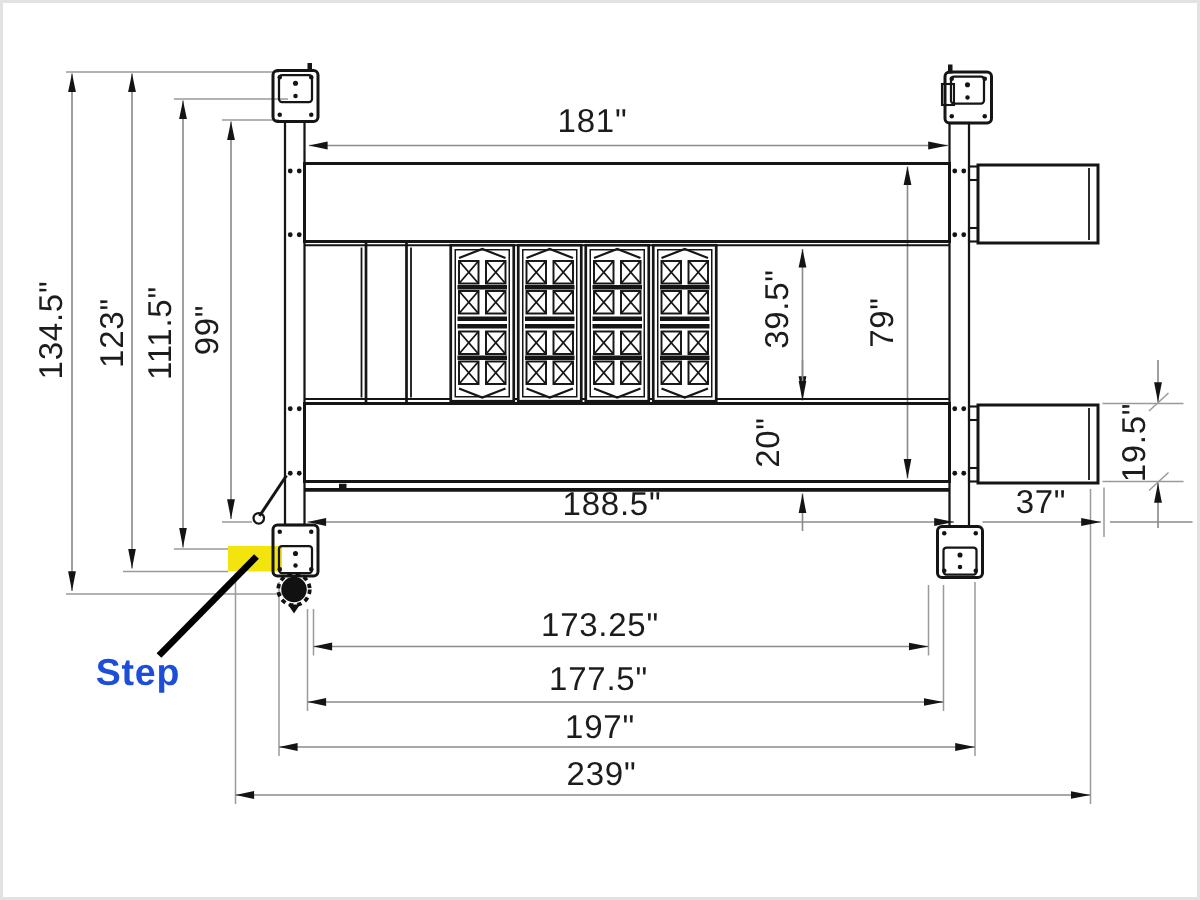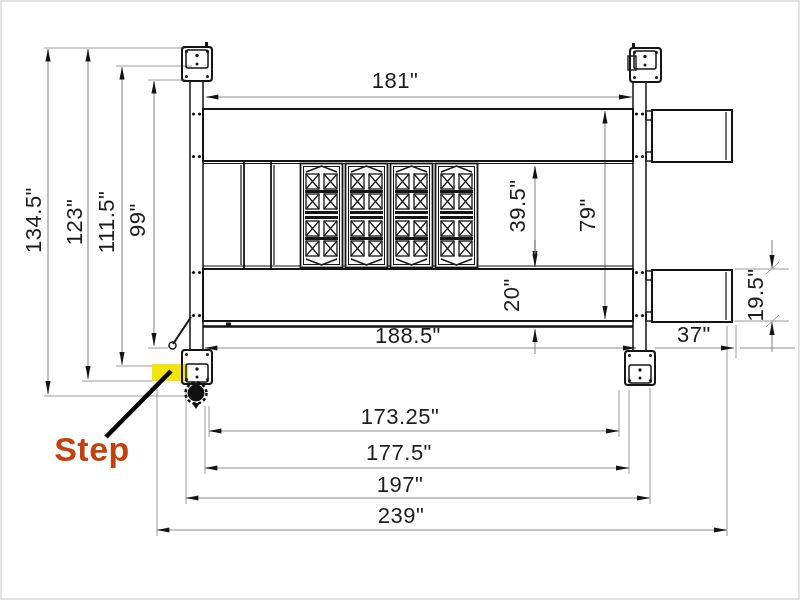--- a/index.html
+++ b/index.html
@@ -8,21 +8,21 @@
     font-family:"Liberation Sans", sans-serif;overflow:hidden;
     box-shadow: inset 0 0 0 2px #e2e2e2;
   }
   .stage svg{position:absolute;left:0;top:0;}
   .dim{
     position:absolute;font-size:22px;color:#1c1c1c;white-space:nowrap;
     transform:translate(-50%,-50%);letter-spacing:0.5px;line-height:1;
   }
   .dim.vert{transform:translate(-50%,-50%) rotate(-90deg);}
   .steplbl{
-    position:absolute;font-size:34px;font-weight:bold;color:#c2410c;
+    position:absolute;font-size:25px;font-weight:bold;color:#1d4ed8;
     transform:translate(-50%,-50%);letter-spacing:0.5px;line-height:1;
   }
   .struct{stroke:#151515;fill:none;}
   .ext{stroke:#9a9a9a;stroke-width:1;fill:none;}
   .dml{stroke:#8b8b8b;stroke-width:1.1;fill:none;}
   .dot{fill:#141414;stroke:none;}
 </style>
 </head>
 <body>
 

